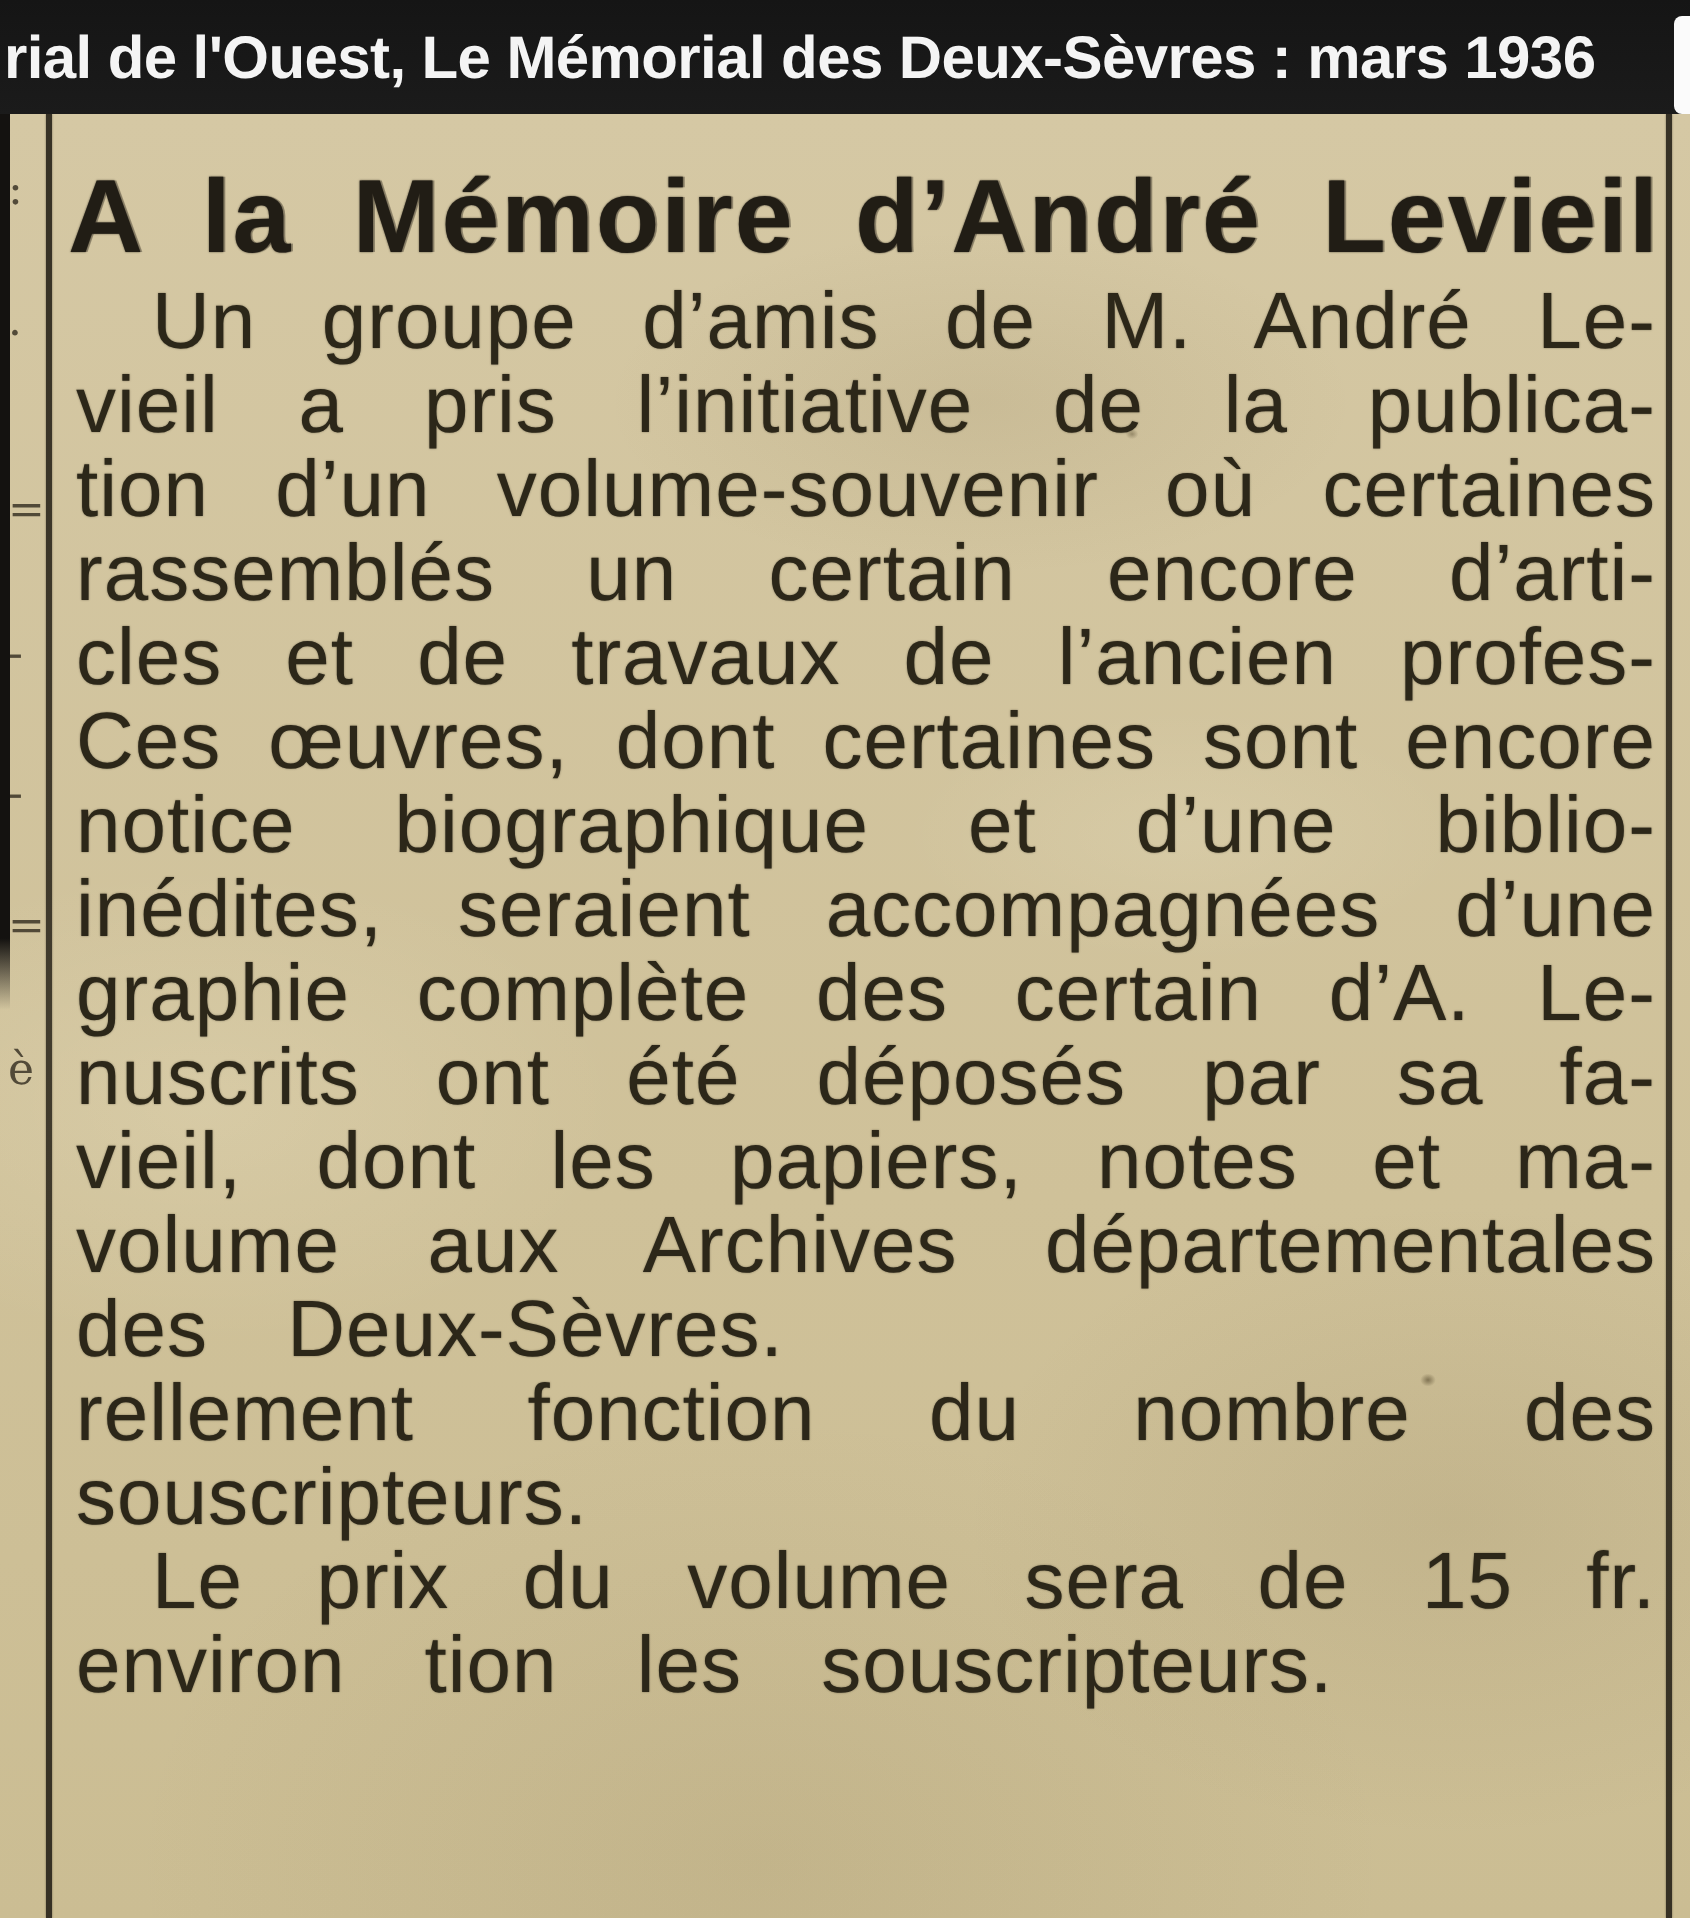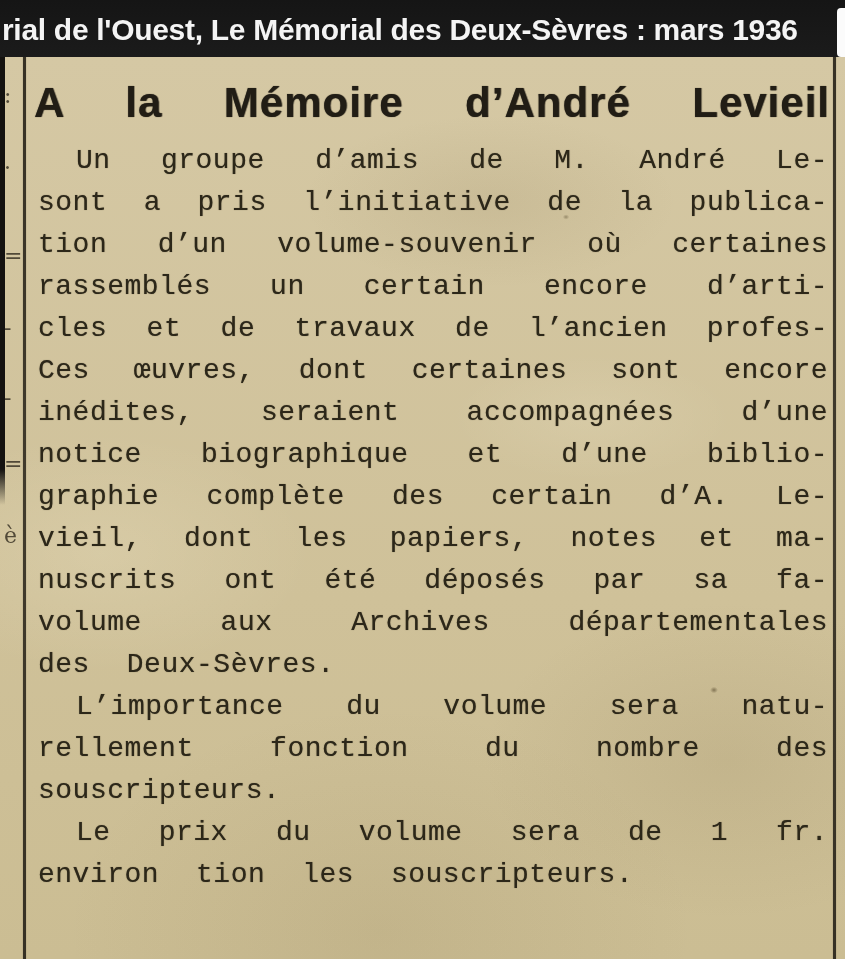--- a/index.html
+++ b/index.html
@@ -78,33 +78,33 @@
 
   
   .column {
     position: absolute; left: 38px; top: 0;
     width: 790px; height: 902px;
   }
   .headline {
     position: absolute; left: -4px; top: 22px;
     width: 796px; margin: 0;
     font-family: "Liberation Sans", sans-serif;
-    font-size: 42px; font-weight: 800;
+    font-size: 52px; font-weight: 800;
     letter-spacing: 1px;
     color: #211d15;
     text-shadow: 0 0 1px rgba(33,29,21,.8), 1px 0 0 rgba(33,29,21,.35);
     text-align: justify; text-align-last: justify;
     white-space: nowrap; text-align-last: justify;
   }
   .body {
     position: absolute; left: 0; top: 83px; width: 790px;
   }
   .line {
-    font-family: Liberation Mono, monospace;
-    font-size: 28px; line-height: 42px;
+    font-family: Liberation Sans, sans-serif;
+    font-size: 40px; line-height: 42px;
     letter-spacing: 0.5px;
     word-spacing: 0.12em;
     color: #2c2719;
     text-shadow: 0 0 1px rgba(44,39,25,.55);
     text-align: justify; text-align-last: justify;
     height: 42px; overflow: visible; white-space: nowrap;
     text-align-last: justify;
   }
   .line.j { white-space: normal; }
   .line.indent { text-indent: 38px; }
@@ -132,34 +132,33 @@
     <span class="margin-mark" style="top:260px">-</span>
     <span class="margin-mark" style="top:330px">-</span>
     <span class="margin-mark" style="top:396px">=</span>
     <span class="margin-mark" style="top:468px">è</span>
 
     <div class="column">
       <h1 class="headline">A la Mémoire d’André Levieil</h1>
 
       <div class="body">
         <div class="line j indent">Un groupe d’amis de M. André Le-</div>
-        <div class="line j">sont a pris l’initiative de la publica-</div>
+        <div class="line j">vieil a pris l’initiative de la publica-</div>
         <div class="line j">tion d’un volume-souvenir où certaines</div>
         <div class="line j">rassemblés un certain encore d’arti-</div>
         <div class="line j">cles et de travaux de l’ancien profes-</div>
         <div class="line j">Ces œuvres, dont certaines sont encore</div>
+        <div class="line j">notice biographique et d’une biblio-</div>
         <div class="line j">inédites, seraient accompagnées d’une</div>
-        <div class="line j">notice biographique et d’une biblio-</div>
         <div class="line j">graphie complète des certain d’A. Le-</div>
+        <div class="line j">nuscrits ont été déposés par sa fa-</div>
         <div class="line j">vieil, dont les papiers, notes et ma-</div>
-        <div class="line j">nuscrits ont été déposés par sa fa-</div>
         <div class="line j">volume aux Archives départementales</div>
         <div class="line j end">des Deux-Sèvres.</div>
-        <div class="line j indent">L’importance du volume sera natu-</div>
         <div class="line j">rellement fonction du nombre des</div>
         <div class="line j end">souscripteurs.</div>
-        <div class="line j indent">Le prix du volume sera de 1 fr.</div>
+        <div class="line j indent">Le prix du volume sera de 15 fr.</div>
         <div class="line j end">environ tion les souscripteurs.</div>
       </div>
     </div>
 
   </div>
 </div>
 
 </body></html>

